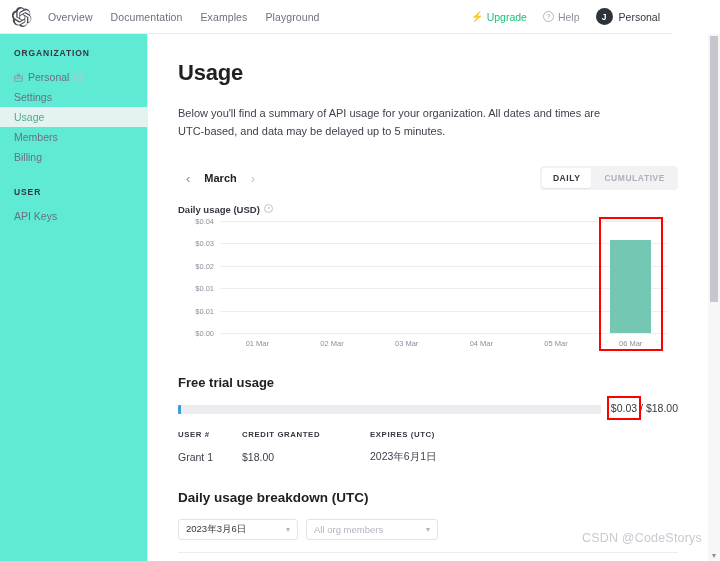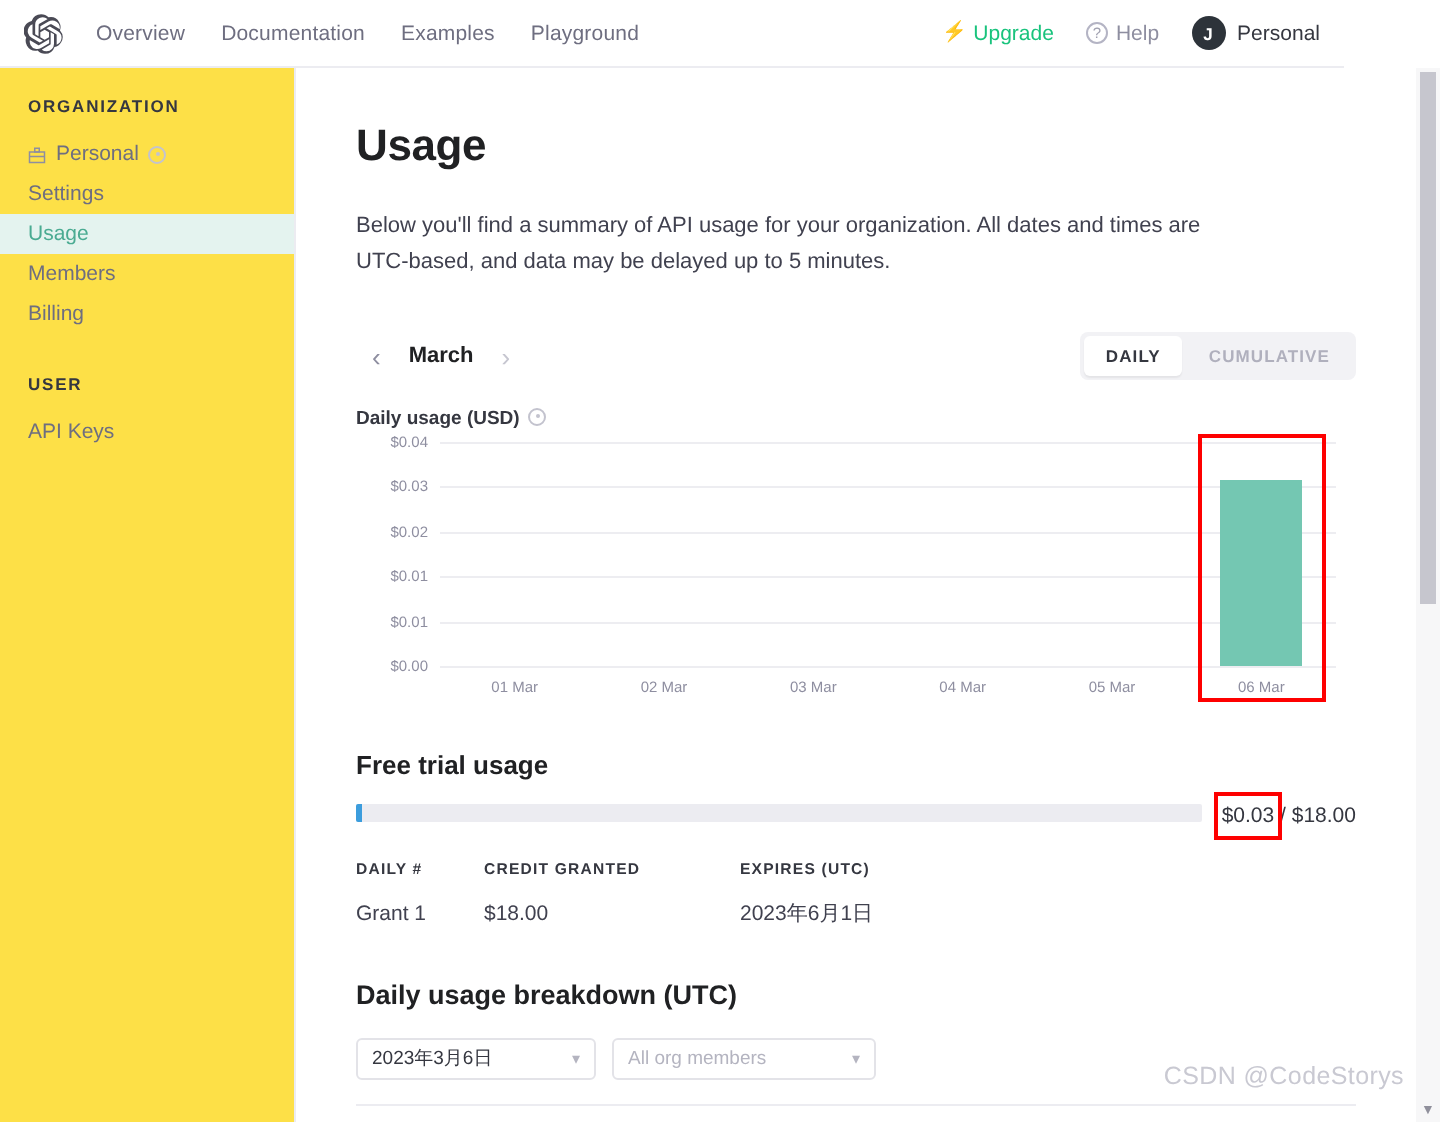--- a/index.html
+++ b/index.html
@@ -52,21 +52,21 @@
     font-size: 8.5px; font-weight: bold;
     display: flex; align-items: center; justify-content: center;
     flex: none;
   }
   .account-name { font-size: 10.5px; color: #353740; white-space: nowrap; }
 
   
   .sidebar {
     position: absolute; top: 34px; left: 0;
     width: 148px; height: 527px;
-    background: #fde047;
+    background: #5eead4;
     border-right: 1px solid #ececf1;
     padding-top: 14px;
   }
   .side-section {
     font-size: 8.5px; font-weight: bold; color: #353740;
     letter-spacing: .9px; padding: 0 14px; margin-bottom: 9px;
   }
   .side-section.user { margin-top: 20px; }
   .side-item {
     display: flex; align-items: center; gap: 5px;
@@ -148,21 +148,21 @@
   }
   .bar { position: absolute; bottom: 0; background: #74c7b2; }
   .annot {
     position: absolute; border: 2px solid #fe0000; pointer-events: none;
   }
 
   
   h2.sec-title {
     margin: 0 0 12px 0; font-size: 13px; font-weight: bold; color: #202123;
   }
-  .progress-row { display: flex; align-items: flex-start; margin-bottom: 12px; position: relative; }
+  .progress-row { display: flex; align-items: flex-end; margin-bottom: 12px; position: relative; }
   .progress-track {
     flex: 1; height: 9px; background: #ececf1; border-radius: 1px; position: relative; overflow:hidden;
   }
   .progress-fill { position:absolute; left:0; top:0; bottom:0; background: #3c9ddd; }
   .progress-text {
     font-size: 10.5px; color: #353740; white-space: nowrap; padding-left: 10px;
   }
   .progress-text .used { color:#353740; }
   .annot-inline {
     position: absolute; border: 2px solid #fe0000; pointer-events: none;
@@ -346,21 +346,21 @@
       <span class="used" id="usedAmt">$0.03</span>
       <span>/</span>
       <span>$18.00</span>
     </div>
     <div class="annot-inline" id="usedAnnot" style="left: 428.828px; top: -6px; width: 34.2812px; height: 24px; border-color: rgb(254, 0, 0);"></div>
   </div>
 
   <table class="grants">
     <thead>
       <tr>
-        <th>DAILY #</th>
+        <th>USER #</th>
         <th>CREDIT GRANTED</th>
         <th>EXPIRES (UTC)</th>
       </tr>
     </thead>
     <tbody>
       <tr>
         <td>Grant 1</td>
         <td>$18.00</td>
         <td>2023年6月1日</td>
       </tr>

